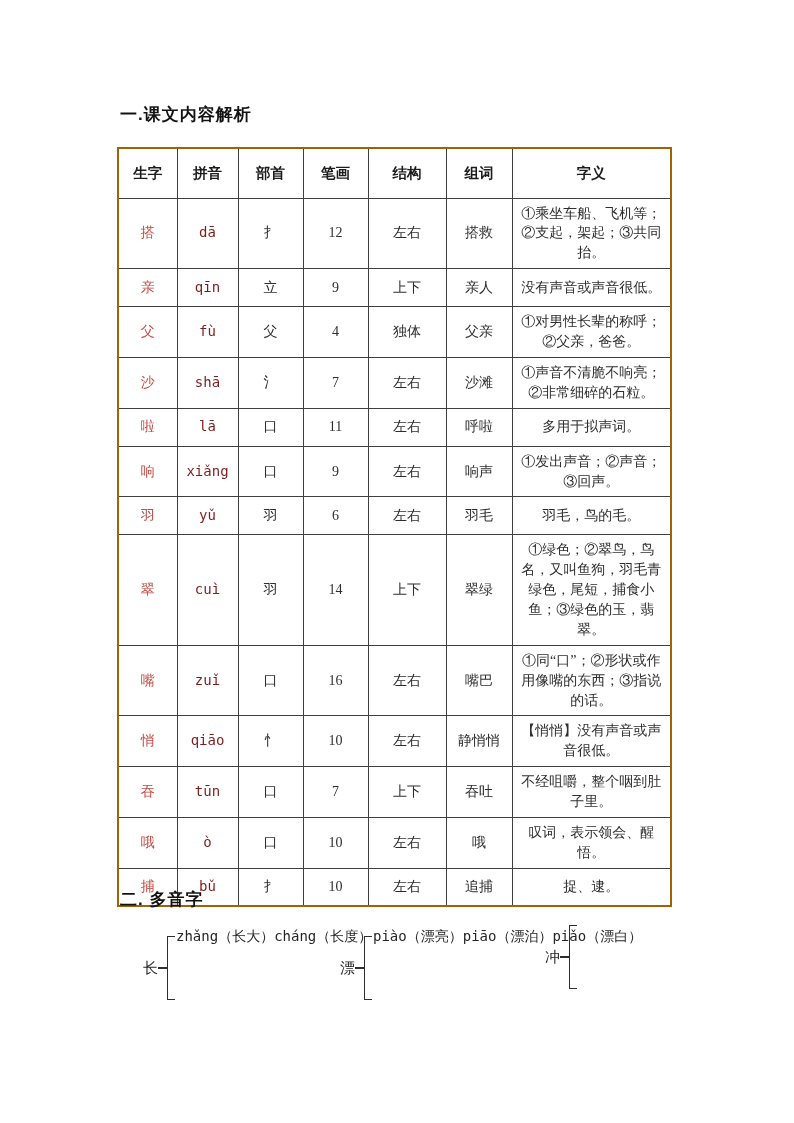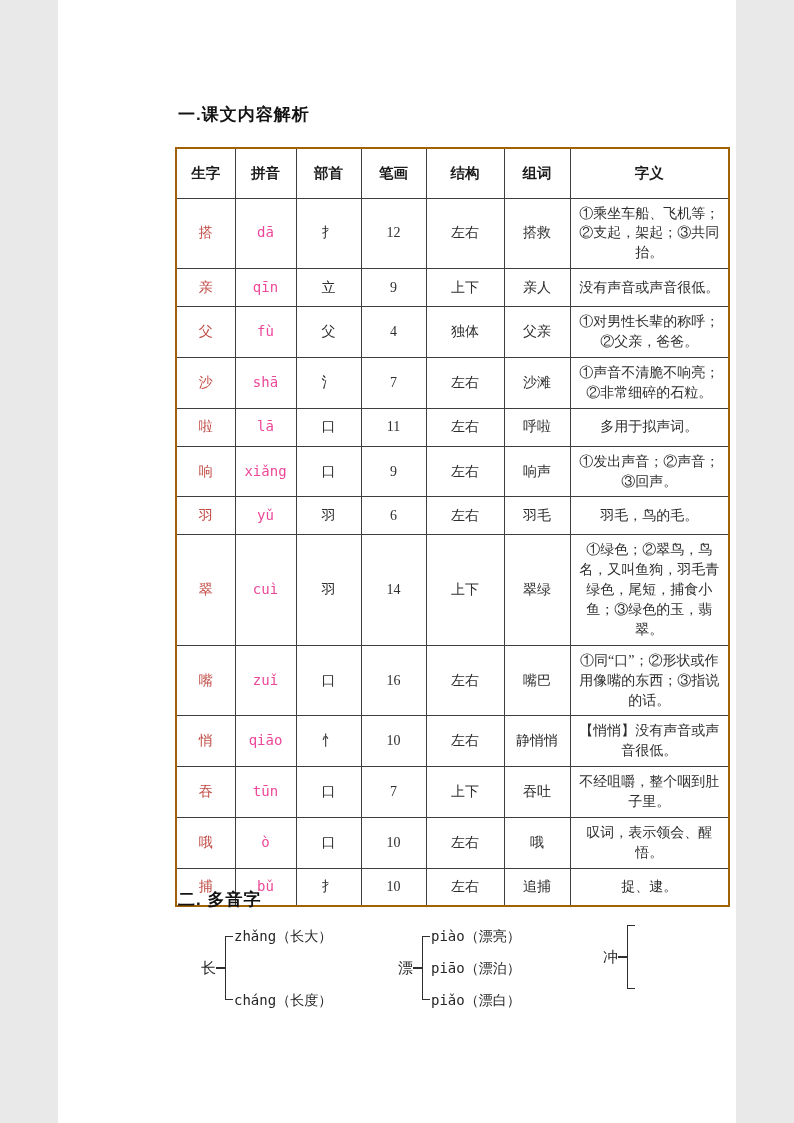--- a/index.html
+++ b/index.html
@@ -1,18 +1,18 @@
 <!DOCTYPE html>
 <html><head>
 <meta charset="utf-8">
 <style>
   * { margin:0; padding:0; box-sizing:border-box; }
   html,body { background:#e9e9e9; }
   .page {
-    position:relative; width:678px; height:1123px; margin:0 auto;
+    position:relative; width:794px; height:1123px; margin:0 auto;
     background:#ffffff; overflow:hidden;
     font-family:"Liberation Serif", serif; color:#2e2e2e;
   }
   .sec-title {
     position:absolute; left:120px;
     font-family:"Liberation Sans", sans-serif;
     font-weight:700; font-size:17px; color:#121212; letter-spacing:1px;
   }
   #section1-title { top:103px; }
   #section2-title { top:888px; }
@@ -30,39 +30,39 @@
   }
   table.vocab th {
     height:50px; font-weight:700; font-size:14.5px; color:#1c1c1c;
   }
   table.vocab td { height:38px; font-size:14px; line-height:1.42; }
   col.c0 { width:59px; }  col.c1 { width:61px; }
   col.c2 { width:65px; }  col.c3 { width:65px; }
   col.c4 { width:78px; }  col.c5 { width:66px; }
   col.c6 { width:159px; }
   td.c0 { color:#c14b45; font-size:15px; }
-  td.c1 { font-family:"DejaVu Sans Mono","Liberation Mono",monospace; font-size:13px; color:#ec4899; }
+  td.c1 { font-family:"DejaVu Sans Mono","Liberation Mono",monospace; font-size:13px; color:#7f1d1d; }
   td.c2 { font-size:15px; }
   td.c3 { font-size:13.5px; }
   td.c4, td.c5 { font-size:14px; }
   td.c6 { font-size:13px; line-height:1.45; padding:5px 6px;border-radius:15px; }
 
   .poly-section { position:absolute; left:143px; top:925px; right:30px; height:100px; }
   .poly-group { position:absolute; top:0; display:flex; align-items:center; }
   .poly-g0 { left:0; }
   .poly-g1 { left:197px; }
   .poly-g2 { left:402px; }
   .poly-char { font-size:15px; color:#262626; }
   .poly-dash { width:9px; height:1.6px; background:#2f2f2f; }
   .poly-bracket {
     width:8px; height:64px;
     border:1.6px solid #2f2f2f; border-right:none;
   }
   .poly-items {
-    display:flex; flex-direction:column; justify-content:space-between;
+    display:flex; flex-direction:row; justify-content:space-between;
     height:86px; margin-left:1px;
   }
   .poly-item {
     font-family:"DejaVu Sans Mono","Liberation Mono",monospace;
     font-size:14px; line-height:22px; color:#262626; white-space:nowrap;
   }
 
   .watermark {
     position:absolute; top:1082px; right:4px;
     font-family:"Liberation Sans", sans-serif;

